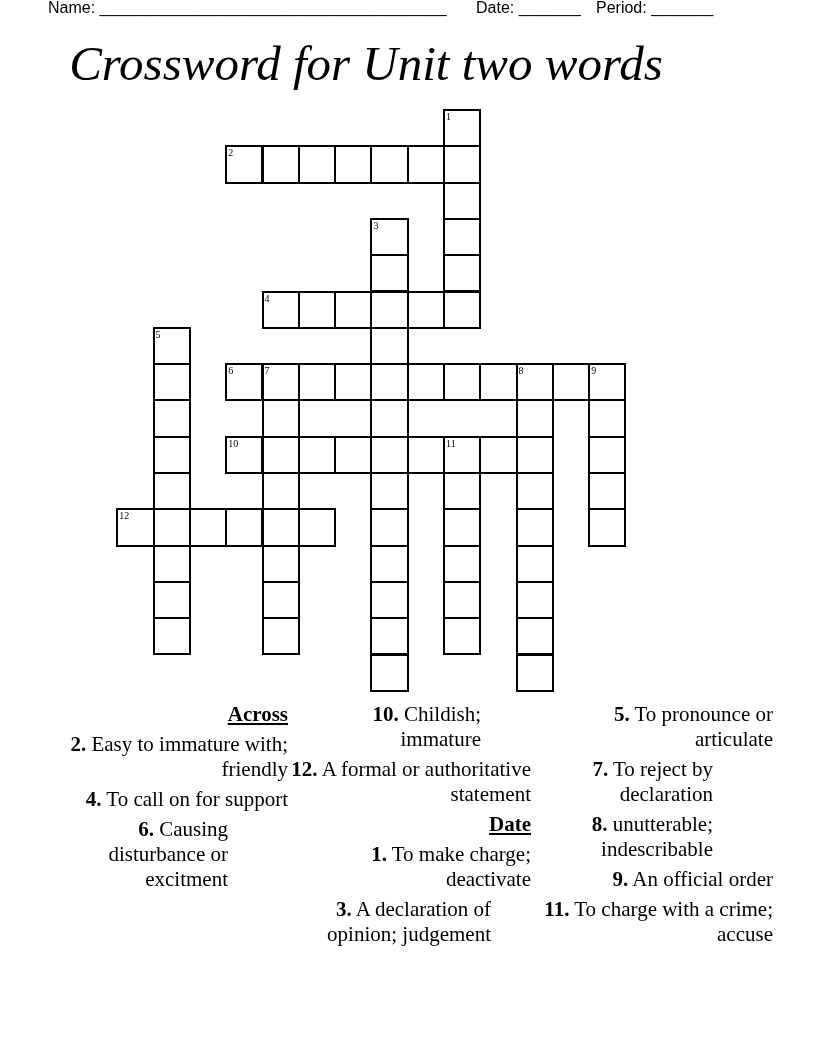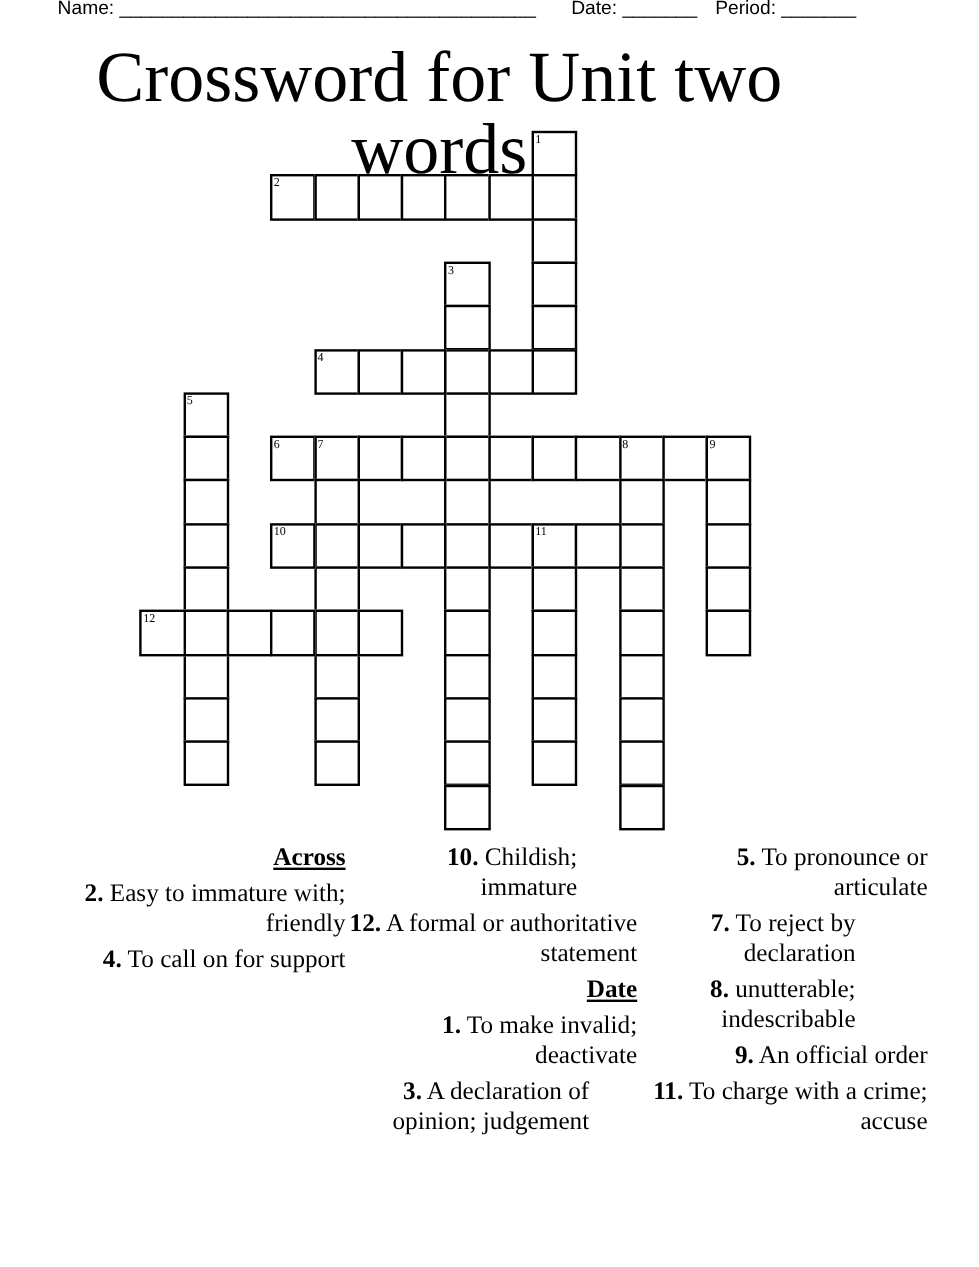--- a/index.html
+++ b/index.html
@@ -5,21 +5,21 @@
     html, body { margin: 0; padding: 0; background: #fff; }
     body { width: 816px; height: 1056px; position: relative; overflow: hidden; color: #000; }
     .header-line {
       position: absolute; top: -2px; left: 48px; width: 720px; height: 20px;
       font-family: "Liberation Sans", sans-serif; font-size: 16px; line-height: 20px;
       white-space: pre;
     }
     .header-line span { position: absolute; top: 0; }
     .title {
       position: absolute; top: 34px; left: 0; width: 732px; text-align: center;
-      font-family: "Liberation Serif", serif; font-size: 60px; line-height: 60px;
+      font-family: "Liberation Serif", serif; font-size: 49px; line-height: 60px; font-style: italic;
     }
     .grid { position: absolute; left: 0; top: 0; width: 816px; height: 700px; }
     .cell {
       position: absolute; box-sizing: border-box; width: 38.3px; height: 38.3px;
       border: 2px solid #000; background: #fff;
     }
     .cell .num {
       position: absolute; top: 0px; left: 1px;
       font-family: "Liberation Serif", serif; font-size: 10px; line-height: 11px;
     }
@@ -150,26 +150,27 @@
     <div class="cell" style="left: 188.9px; top: 508.3px;"></div>
     <div class="cell" style="left: 225.2px; top: 508.3px;"></div>
     <div class="cell" style="left: 297.8px; top: 508.3px;"></div>
   </div>
 
 <div class="clues">
   <div class="clue-col" style="left:0">
     <span class="heading">Across</span>
     <div class="clue"><b>2.</b><span> Easy to immature with; friendly</span></div>
     <div class="clue"><b>4.</b><span> To call on for support</span></div>
+    <div class="clue" style="width:180px"><b>6.</b><span> Causing disturbance or excitment</span></div>
   </div>
   <div class="clue-col" style="left:243px">
     <div class="clue" style="width:190px"><b>10.</b><span> Childish; immature</span></div>
     <div class="clue"><b>12.</b><span> A formal or authoritative statement</span></div>
     <span class="heading">Date</span>
-    <div class="clue"><b>1.</b><span> To make invalid; deactivate</span></div>
+    <div class="clue"><b>1.</b><span> To make charge; deactivate</span></div>
     <div class="clue" style="width:200px"><b>3.</b><span> A declaration of opinion; judgement</span></div>
   </div>
   <div class="clue-col" style="left:485px">
     <div class="clue"><b>5.</b><span> To pronounce or articulate</span></div>
     <div class="clue" style="width:180px"><b>7.</b><span> To reject by declaration</span></div>
     <div class="clue" style="width:180px"><b>8.</b><span> unutterable; indescribable</span></div>
     <div class="clue"><b>9.</b><span> An official order</span></div>
     <div class="clue"><b>11.</b><span> To charge with a crime; accuse</span></div>
   </div>
 </div>

